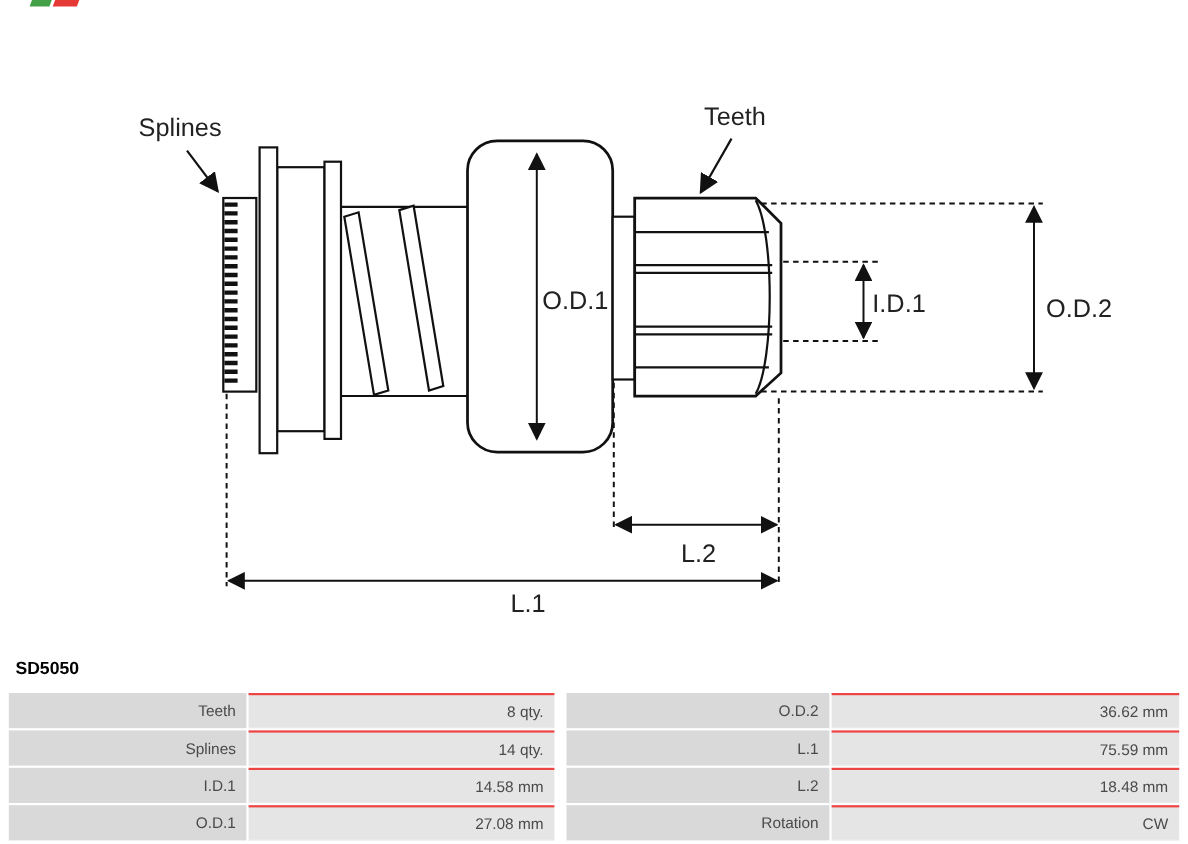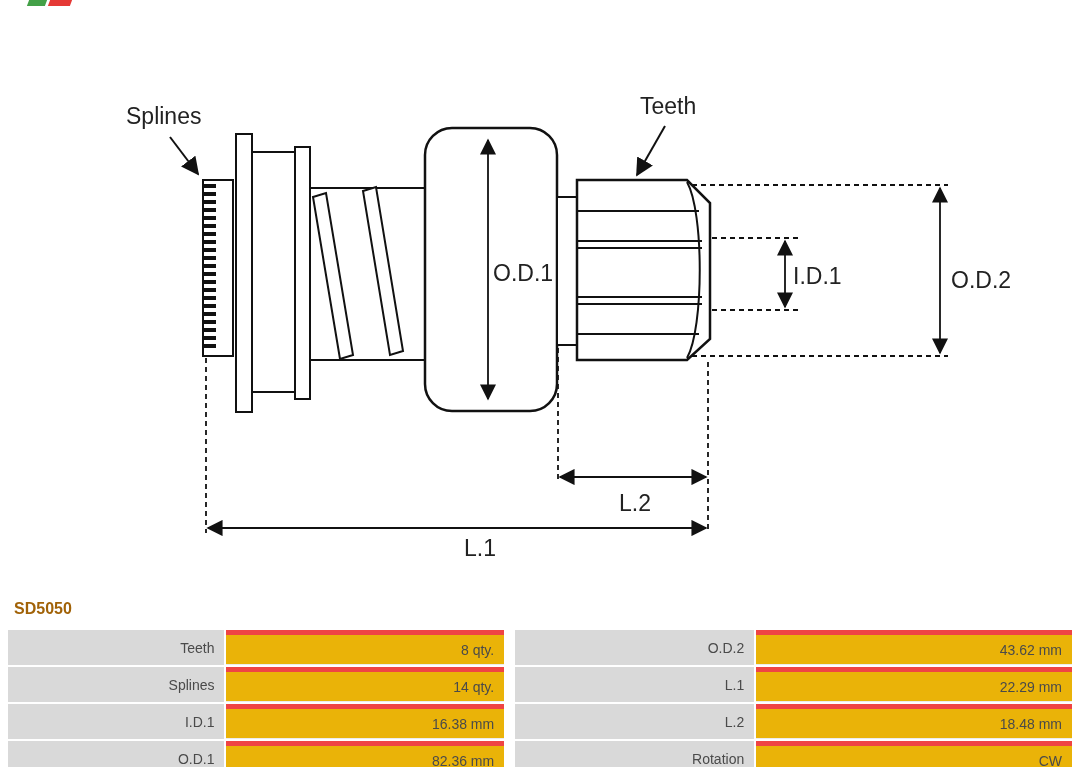--- a/index.html
+++ b/index.html
@@ -11,33 +11,33 @@
   .logo-mark{position:absolute;left:28px;top:0;width:44px;height:6px;display:flex;}
   .logo-green{width:18px;height:6px;background:#43a047;transform:skewX(-20deg);}
   .logo-red{width:22px;height:6px;background:#e53935;transform:skewX(-20deg);margin-left:3px;}
   .diagram-wrap{position:absolute;left:0;top:0;width:1080px;height:592px;}
   svg text{
     font-family:"Liberation Sans","DejaVu Sans",sans-serif;
     font-size:23px;fill:#222;font-weight:400;
   }
   .part-number{
     position:absolute;left:14px;top:600px;
-    font-size:16px;font-weight:bold;color:#a16207;
+    font-size:16px;font-weight:bold;color:#000000;
   }
   table.specs{
     position:absolute;left:6px;top:628px;width:1068px;
     border-collapse:separate;border-spacing:2px;
     font-size:14px;color:#4a4a4a;table-layout:fixed;
   }
   table.specs td{
     height:29px;padding:0 10px 0 4px;text-align:right;vertical-align:middle;
     white-space:nowrap;overflow:hidden;
   }
   td.lbl{background:#d9d9d9;}
-  td.val{background:#eab308;border-bottom:1px solid #ececec;border-top:5px solid #ef4444;}
+  td.val{background:#e5e5e5;border-bottom:1px solid #ececec;border-top:2px solid #ef4444;}
   td.spacer{background:transparent;padding:0;}
 </style>
 </head>
 <body>
 
 <div class="logo-mark">
   <span class="logo-green"></span>
   <span class="logo-red"></span>
 </div>
 
@@ -141,37 +141,37 @@
       <col style="width:0.6%">
     <col style="width:22.7%">
       <col style="width:29.9%">
   </colgroup>
   <tbody>
     <tr>
       <td class="lbl">Teeth</td>
       <td class="val">8 qty.</td>
       <td class="spacer"></td>
       <td class="lbl">O.D.2</td>
-      <td class="val">43.62 mm</td>
+      <td class="val">36.62 mm</td>
     </tr>
     <tr>
       <td class="lbl">Splines</td>
       <td class="val">14 qty.</td>
       <td class="spacer"></td>
       <td class="lbl">L.1</td>
-      <td class="val">22.29 mm</td>
+      <td class="val">75.59 mm</td>
     </tr>
     <tr>
       <td class="lbl">I.D.1</td>
-      <td class="val">16.38 mm</td>
+      <td class="val">14.58 mm</td>
       <td class="spacer"></td>
       <td class="lbl">L.2</td>
       <td class="val">18.48 mm</td>
     </tr>
     <tr>
       <td class="lbl">O.D.1</td>
-      <td class="val">82.36 mm</td>
+      <td class="val">27.08 mm</td>
       <td class="spacer"></td>
       <td class="lbl">Rotation</td>
       <td class="val">CW</td>
     </tr>
   </tbody>
 </table>
 
 </body></html>

